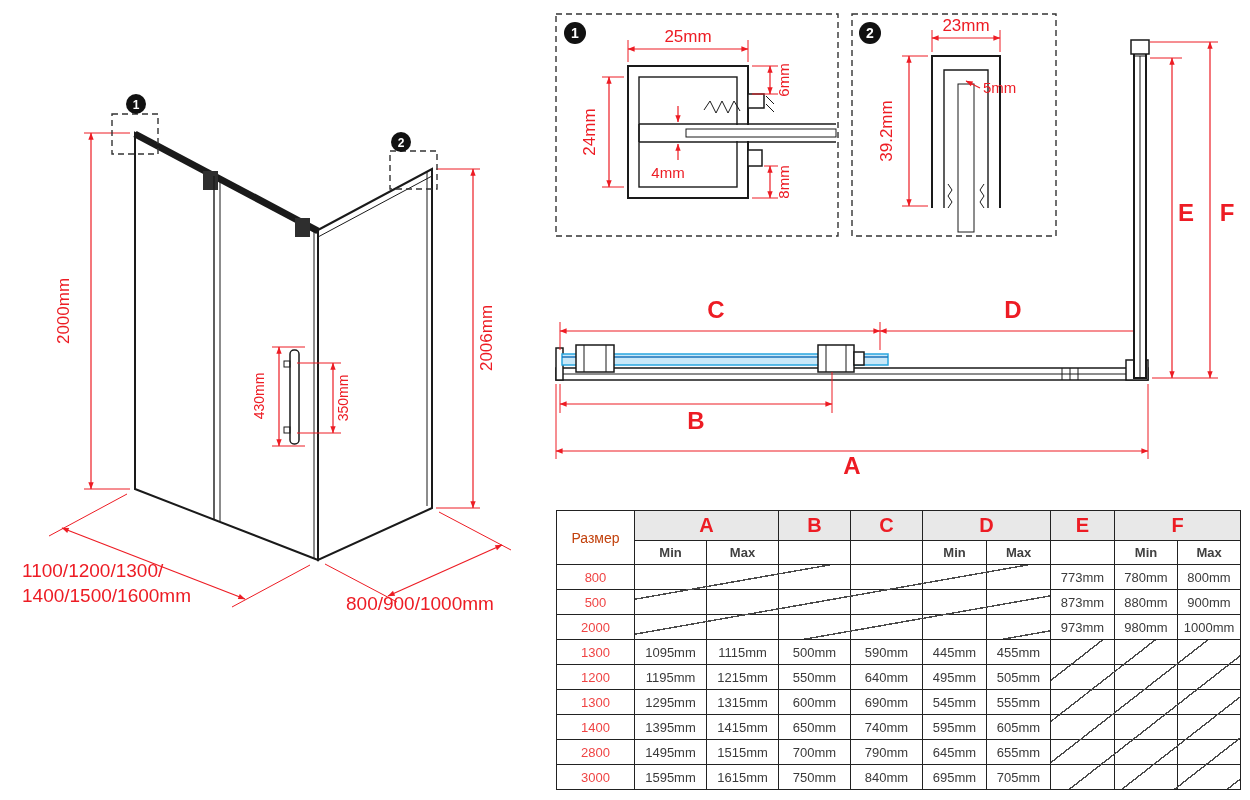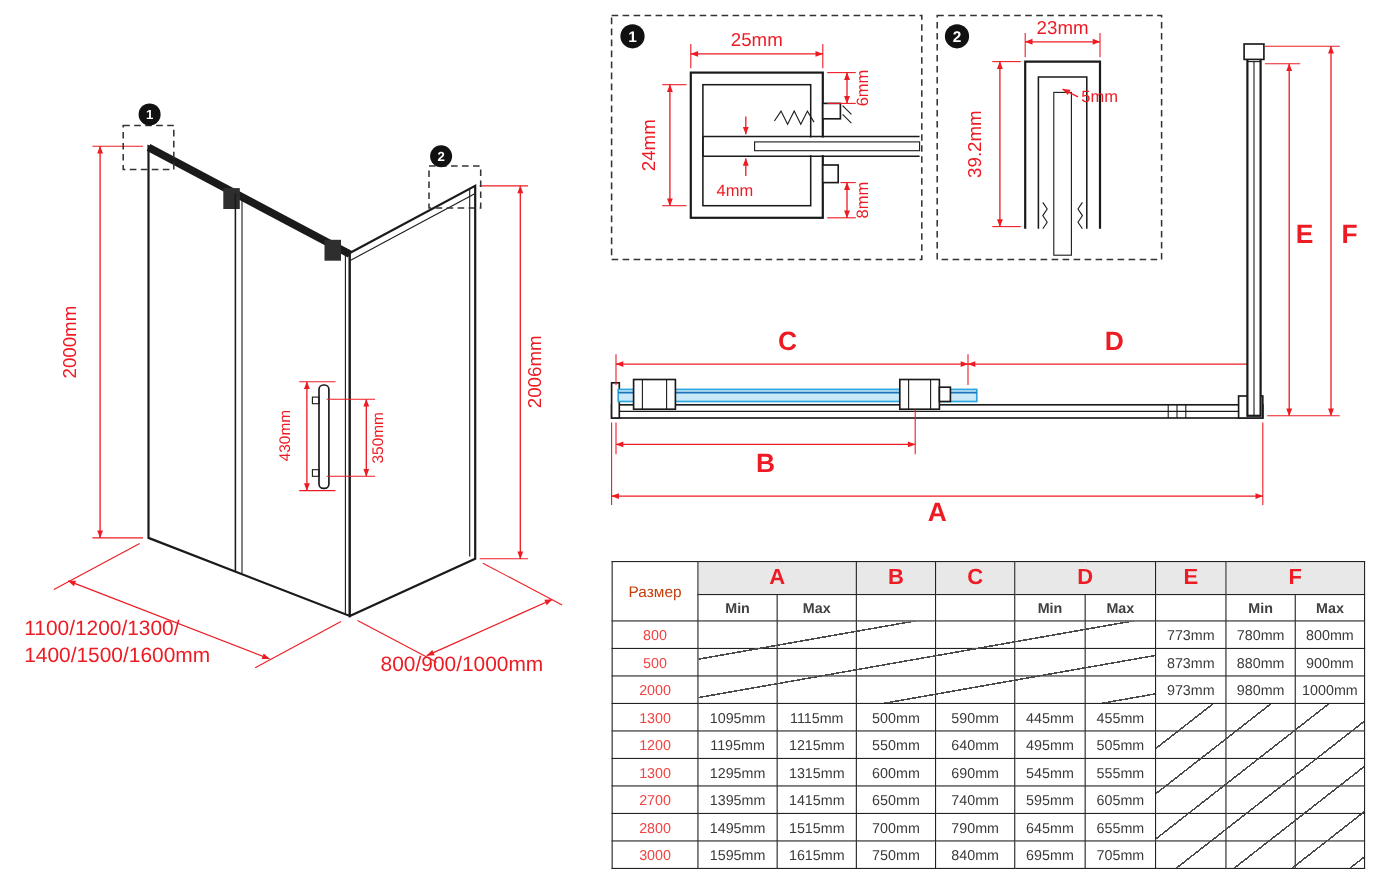--- a/index.html
+++ b/index.html
@@ -338,21 +338,21 @@
           <td>1315mm</td>
           <td>600mm</td>
           <td>690mm</td>
           <td>545mm</td>
           <td>555mm</td>
           <td></td>
           <td></td>
           <td></td>
         </tr>
         <tr>
-          <td class="size">2700</td>
+          <td class="size">1400</td>
           <td>1395mm</td>
           <td>1415mm</td>
           <td>650mm</td>
           <td>740mm</td>
           <td>595mm</td>
           <td>605mm</td>
           <td></td>
           <td></td>
           <td></td>
         </tr>

